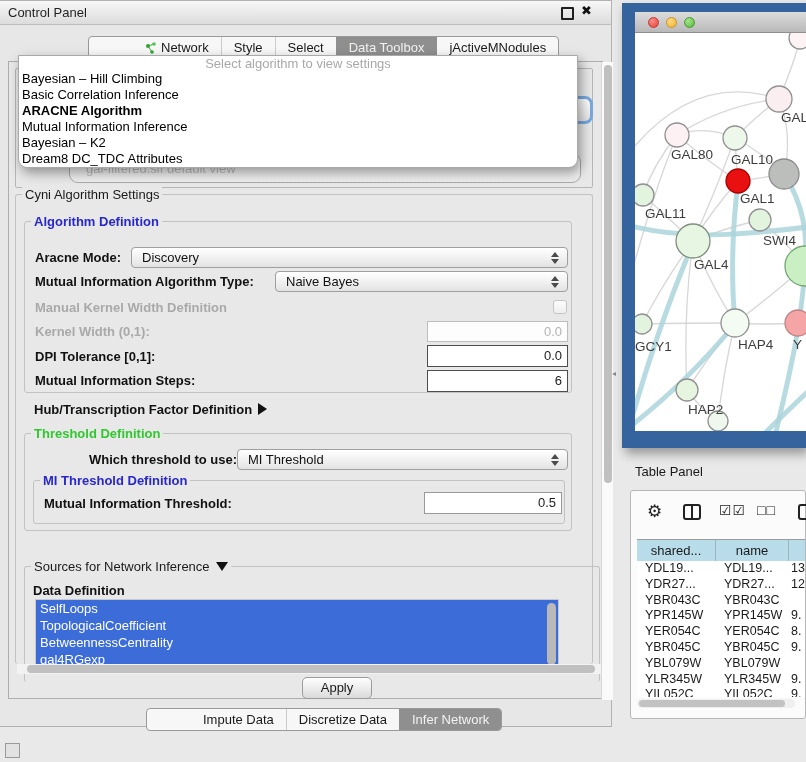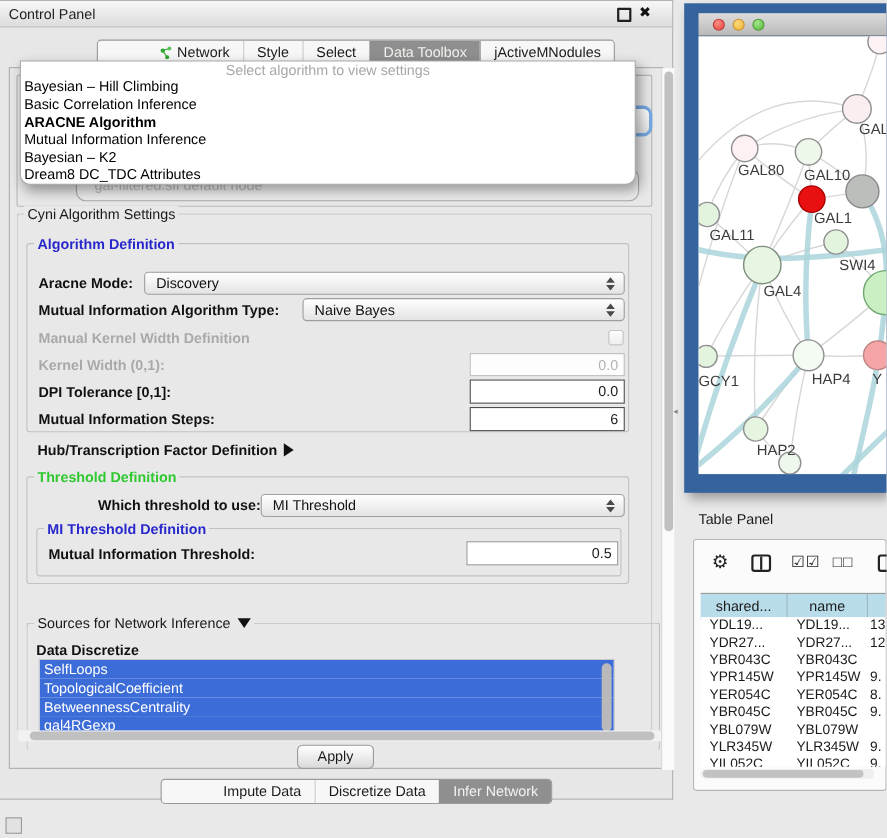--- a/index.html
+++ b/index.html
@@ -68,21 +68,21 @@
   .datalist{background:#fff;border:1px solid #c9c9c9;box-sizing:border-box;overflow:hidden;}
   .datalist .li{height:17px;line-height:17px;background:#3c6cd8;color:#fff;padding-left:4px;}
   .lscroll{position:absolute;right:2px;top:3px;width:9px;height:62px;background:#b9b9b9;border-radius:5px;}
 
   
   .vtrack{left:592px;top:0px;width:12px;height:638px;background:#fafafa;border-left:1px solid #d8d8d8;box-sizing:border-box;}
   .vthumb{left:2px;top:3px;width:8px;height:418px;background:#c0c0c0;border-radius:5px;}
   .htrack{left:8px;top:602px;width:584px;height:10px;background:#f2f2f2;}
   .hthumb{left:10px;top:1px;width:568px;height:8px;background:#c0c0c0;border-radius:5px;}
 
-  .btn{border:1px solid #9b9b9b;border-radius:5px;background:linear-gradient(#ffffff,#dadada);text-align:center;font-size:13px;}
+  .btn{border:1px solid #9b9b9b;border-radius:5px;background:linear-gradient(#ffffff,#dadada);text-align:center;font-size:13px;margin-left:32px;}
 
   
   .netwin{left:622px;top:3px;width:184px;height:445px;background:#35639e;box-shadow:3px 6px 10px rgba(0,0,0,.35);}
   .nettitle{left:13px;top:9px;width:171px;height:21px;background:linear-gradient(#dcdcdc,#b9b9b9);border-bottom:1px solid #8f8f8f;box-sizing:border-box;}
   .tl{width:11px;height:11px;border-radius:50%;top:5px;box-sizing:border-box;}
   .netcanvas{left:13px;top:30px;width:171px;height:398px;background:#ffffff;overflow:hidden;}
 
   
   .tp-title{left:635px;top:464px;font-size:13px;color:#1a1a1a;}
   .tpanel{left:630px;top:490px;width:176px;height:229px;background:#fbfbfb;border:1px solid #b7b7b7;border-radius:3px;box-sizing:border-box;}
@@ -138,21 +138,21 @@
             <span>jActiveMNodules</span>
           </div>
       </div>
     </div>
 
     <div class="abs mainpanel">
 
       <div class="abs infpanel" style="left:6px;top:6px;"></div>
       <div class="abs bluecombo" style="left:552px;top:34px;"></div>
       <div class="abs bgcombo" style="left:60px;top:91px;">
-        <span>gal-filtered.sif default node</span>
+        <span>gal-filtered.sif default view</span>
       </div>
 
       <div class="abs grp" style="left:6px;top:132px;width:578px;height:470px;border-bottom:none;">
         <span class="leg" style="color:#1a1a1a;">Cyni Algorithm Settings</span>
 
         <div class="abs grp" style="left:8px;top:26px;width:548px;height:172px;">
           <span class="leg blue">Algorithm Definition</span>
 
           <span class="abs lbl" style="left:10px;top:28px;">Aracne Mode:</span>
           <div class="abs combo" style="left:106px;top:25px;width:437px;height:21px;">
@@ -194,21 +194,21 @@
 
           <div class="abs grp" style="left:8px;top:46px;width:532px;height:44px;">
             <span class="leg blue">MI Threshold Definition</span>
             <span class="abs lbl" style="left:10px;top:15px;">Mutual Information Threshold:</span>
             <div class="abs field mid" style="left:390px;top:11px;width:138px;height:22px;line-height:20px;"><span>0.5</span></div>
           </div>
         </div>
 
         <div class="abs grp" style="left:8px;top:371px;width:576px;height:116px;border-bottom:none;">
           <span class="leg" style="color:#1a1a1a;"><span>Sources for Network Inference</span><span class="tri-d"></span></span>
-          <span class="abs lbl" style="left:8px;top:16px;">Data Discretize</span>
+          <span class="abs lbl" style="left:8px;top:16px;">Data Definition</span>
           <div class="abs datalist" style="left:10px;top:32px;width:524px;height:74px;">
             <div class="li">SelfLoops</div>
             <div class="li">TopologicalCoefficient</div>
             <div class="li">BetweennessCentrality</div>
             <div class="li">gal4RGexp</div>
             <span class="lscroll"></span>
           </div>
         </div>
       </div>
 

